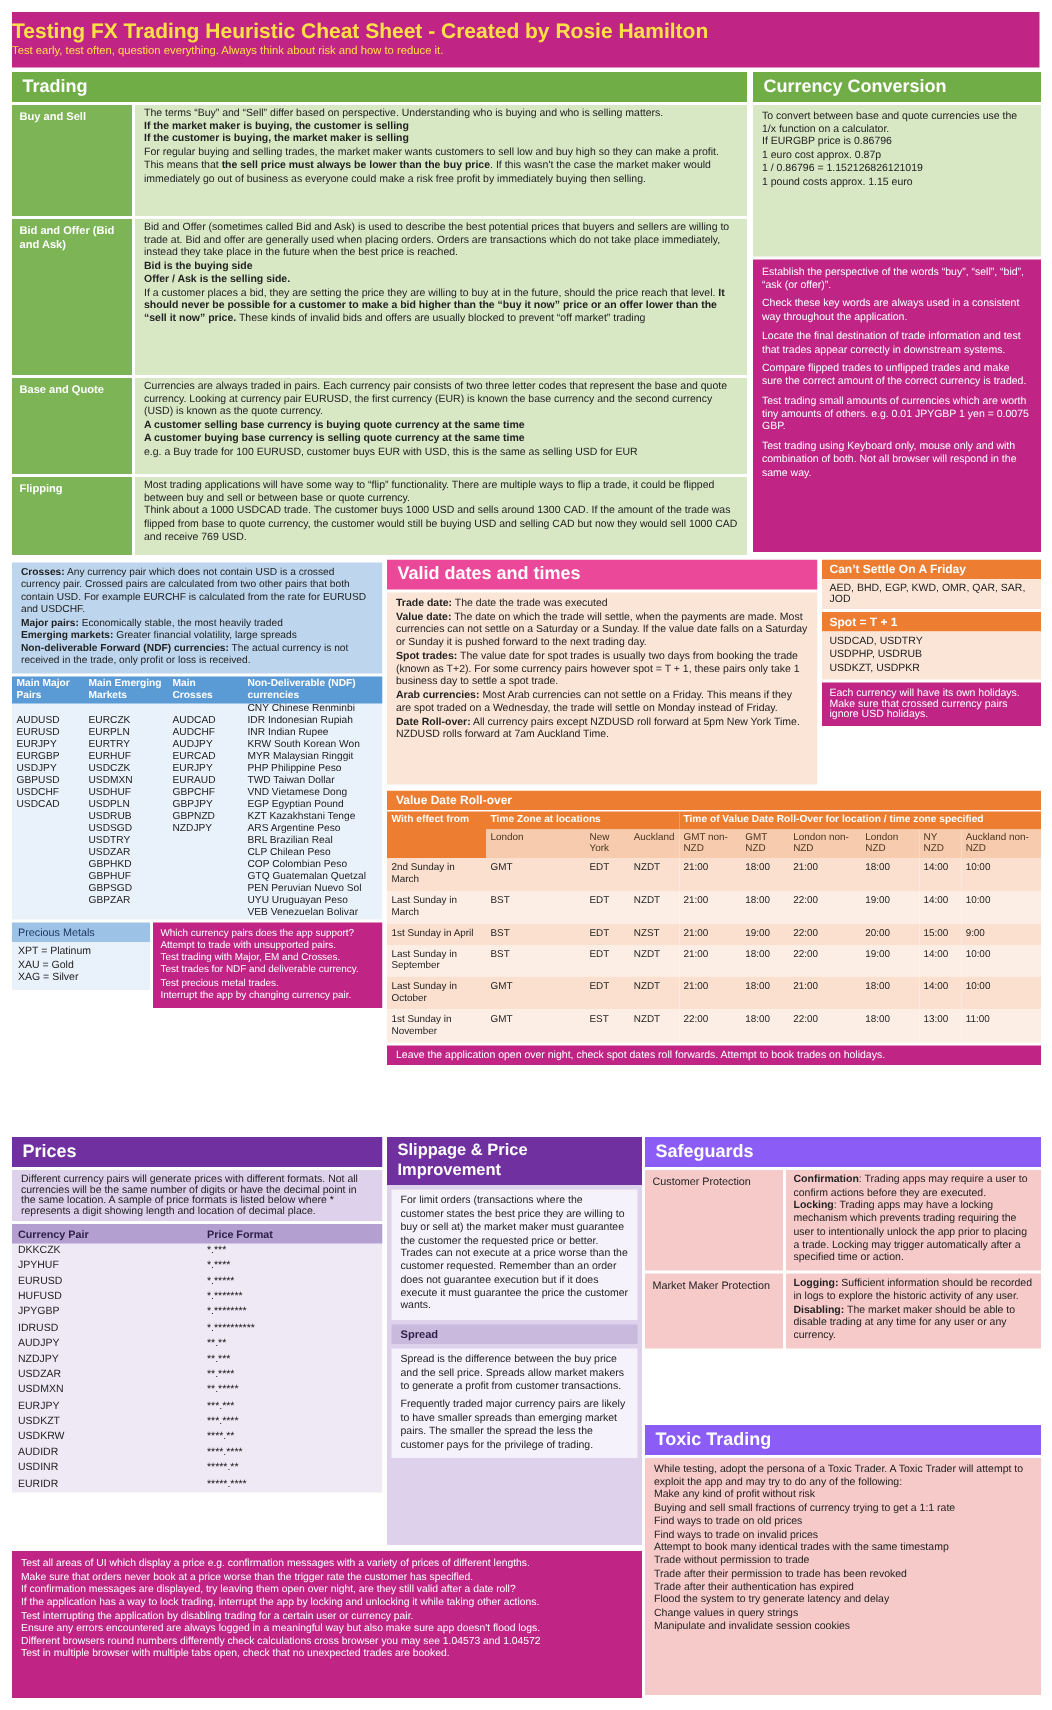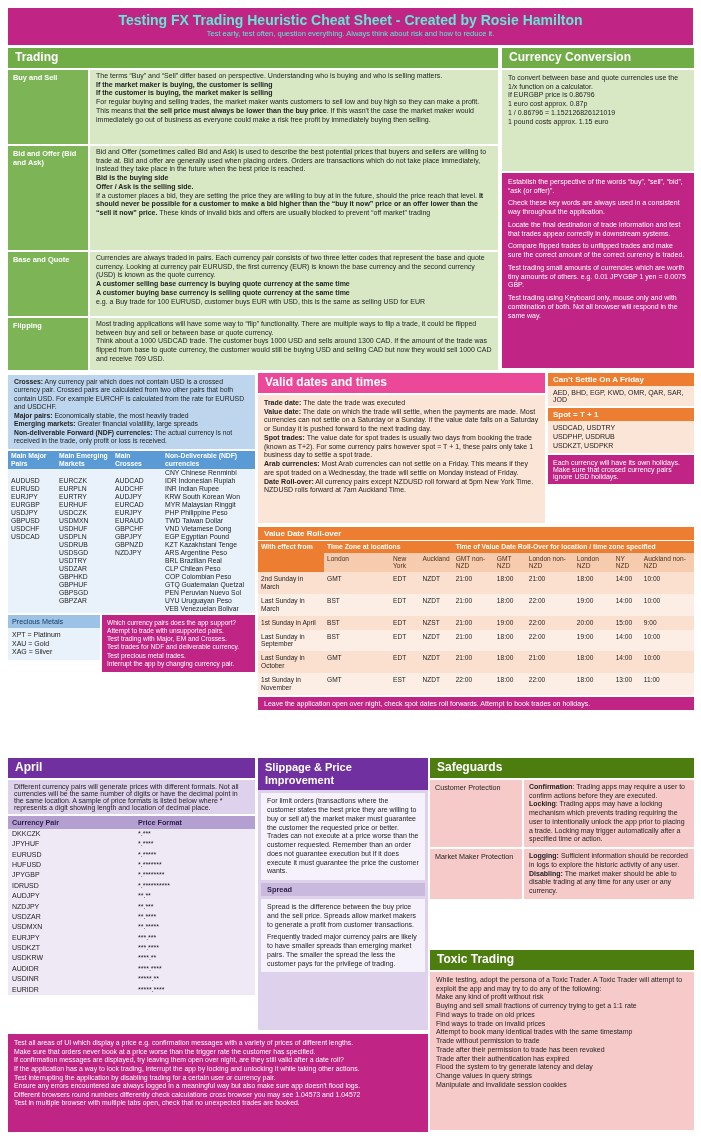--- a/index.html
+++ b/index.html
@@ -6,21 +6,21 @@
   .page{position:relative;width:701px;height:1140px;background:#ffffff;
         font-family:"Liberation Sans",sans-serif;color:#222;overflow:hidden;}
   .sec{position:absolute;overflow:hidden;box-sizing:border-box;}
   .sec-h{font-weight:bold;color:#fff;font-size:12px;padding:3px 7px;line-height:1.15;}
   .ln{line-height:1.25;}
   .gap{height:4px;}
   .b{font-weight:bold;}
   .mag{background:#c02585;color:#fff;}
 
   
-  .hdr{position:absolute;left:8px;top:8px;width:685px;height:37px;background:#c02585;color:#5eead4;text-align:center;box-sizing:border-box;}
+  .hdr{position:absolute;left:8px;top:8px;width:685px;height:37px;background:#c02585;color:#fde047;box-sizing:border-box;}
   .hdr .t{font-size:14px;font-weight:bold;padding-top:4px;}
   .hdr .s{font-size:7.5px;padding-top:1px;}
 
   
   .green-h{background:#70ad47;}
   .sec-trading{left:8px;top:48px;width:490px;height:322px;}
   .trow{display:flex;margin-top:2px;overflow:hidden;}
   .trow .lbl{width:80px;background:#7cb456;color:#fff;font-weight:bold;font-size:7.4px;
              padding:3px 5px;box-sizing:border-box;line-height:1.25;}
   .trow .cnt{flex:1;background:#d8e7c4;font-size:7px;padding:2px 6px;margin-left:2px;box-sizing:border-box;}
@@ -77,21 +77,21 @@
   .prices-table td{padding:1px 4px;line-height:1.2;vertical-align:top;}
   .prices-table th:first-child{width:118px;}
 
   
   .sec-slip{left:258px;top:758px;width:170px;height:272px;background:#ded1ec;}
   .slip-h{background:#7030a0;color:#fff;font-weight:bold;font-size:11px;padding:3px 7px;line-height:1.2;}
   .slip-b{background:#f6f2fb;font-size:7px;padding:4px 6px;margin:3px;}
   .spread-h{background:#c9b9dd;color:#2e1d47;font-weight:bold;font-size:7.4px;padding:2px 6px;margin:0 3px;}
 
   
-  .red-h{background:#4d7c0f;}
+  .red-h{background:#8b5cf6;}
   .sec-safe{left:430px;top:758px;width:264px;height:188px;}
   .srow{display:flex;margin-top:2px;}
   .srow .slbl{width:92px;background:#f7caca;font-size:7.2px;padding:3px 5px;box-sizing:border-box;line-height:1.25;}
   .srow .scnt{flex:1;margin-left:2px;background:#f7caca;font-size:7px;padding:3px 5px;box-sizing:border-box;}
   .sec-toxic{left:430px;top:950px;width:264px;height:182px;}
   .toxic-b{background:#f7caca;font-size:7px;padding:4px 6px;margin-top:2px;height:158px;box-sizing:border-box;}
 
   
   .sec-btips{left:8px;top:1034px;width:420px;height:98px;font-size:6.9px;padding:5px 6px;}
 </style>
@@ -430,21 +430,21 @@
             <td>18:00</td>
             <td>13:00</td>
             <td>11:00</td>
           </tr>
         </tbody>
     </table>
     <div class="ro-tip mag">Leave the application open over night, check spot dates roll forwards. Attempt to book trades on holidays.</div>
   </section>
 
   <section class="sec sec-prices">
-    <div class="sec-h purple-h">April</div>
+    <div class="sec-h purple-h">Prices</div>
     <div class="prices-intro">Different currency pairs will generate prices with different formats. Not all currencies will be the same number of digits or have the decimal point in the same location. A sample of price formats is listed below where * represents a digit showing length and location of decimal place.</div>
     <table class="prices-table">
       <thead>
         <tr>
           <th>Currency Pair</th>
           <th>Price Format</th>
         </tr>
       </thead>
       <tbody>
           <tr>

